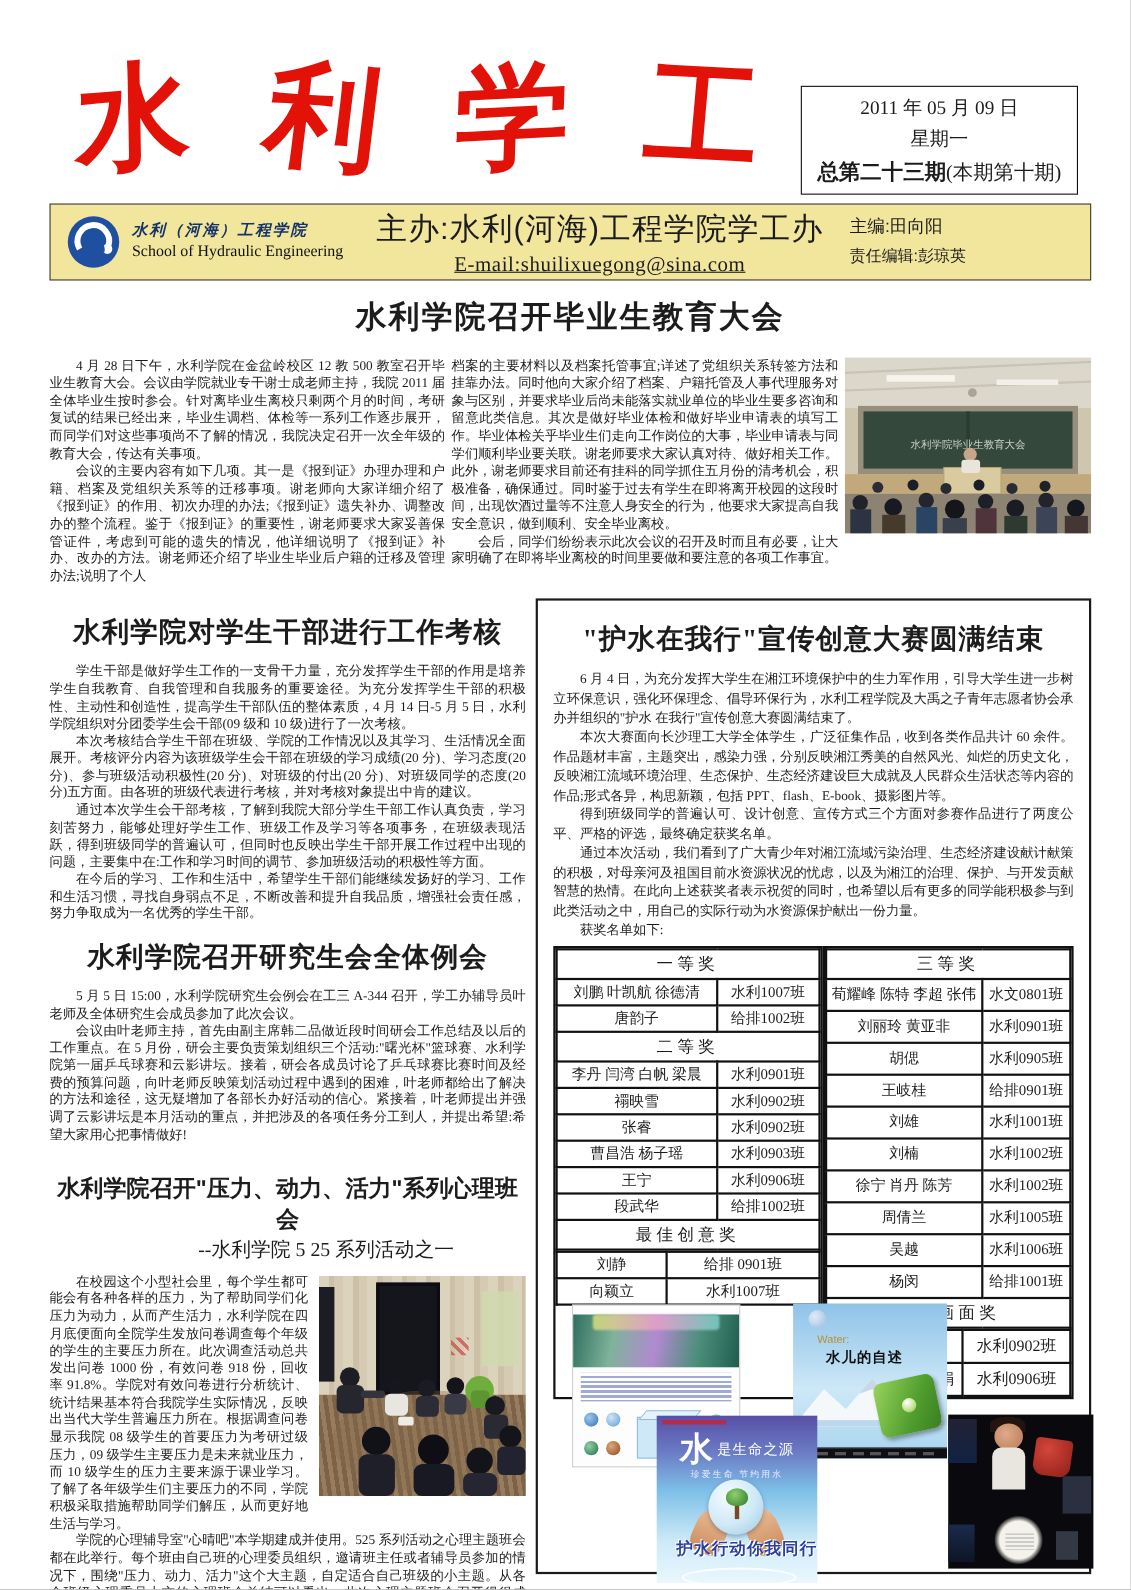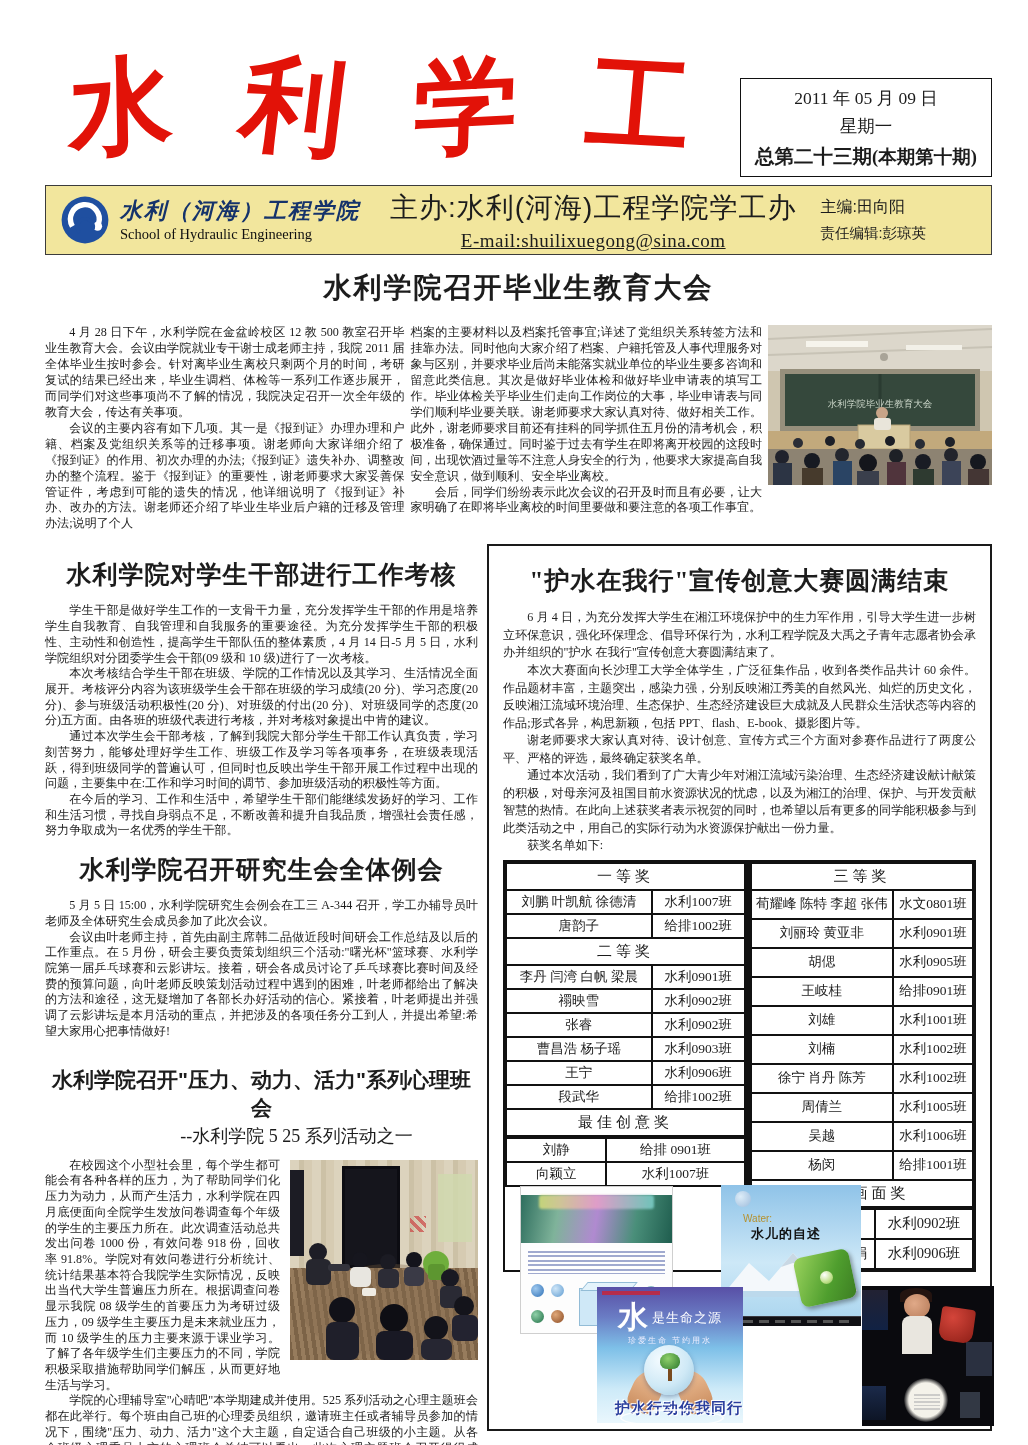--- a/index.html
+++ b/index.html
@@ -9,34 +9,34 @@
   
   .masthead { position:relative; margin:52px 36px 0 45px; height:132px; }
   .paper-title { position:absolute; left:10px; top:-6px; width:650px; display:flex;
                  justify-content:space-between; padding:0 14px; box-sizing:border-box;
                  font-family:"DejaVu Serif", serif; font-weight:bold; color:#e21208;
                  font-size:104px; line-height:120px; }
   .paper-title span:nth-child(1){ transform:rotate(-5deg) skewX(-4deg); }
   .paper-title span:nth-child(2){ transform:rotate(4deg)  skewX(-3deg); }
   .paper-title span:nth-child(3){ transform:rotate(-3deg) skewX(-5deg); }
   .paper-title span:nth-child(4){ transform:rotate(3deg)  skewX(-2deg); }
-  .date-box { position:absolute; right:0; top:26px; width:252px; height:99px;
+  .date-box { position:absolute; right:12px; top:26px; width:252px; height:99px;
               border:1.5px solid #111; box-sizing:border-box; text-align:center;
               display:flex; flex-direction:column; justify-content:space-evenly;
               font-size:17.5px; padding:2px; }
-  .date-box .issue { font-size:18.5px; white-space:nowrap;font-weight:bold; }
+  .date-box .issue { font-size:18.5px; white-space:nowrap; }
   .date-box .issue b { font-size:19.5px; }
 
   
   .banner { margin:1px 36px 0 45px; height:70px; background:#f2e69d; border:1.5px solid #3c3c3c;
             box-sizing:border-box; display:flex; align-items:center; }
   .logo { width:54px; height:54px; margin-left:12px; flex:0 0 auto; }
   .school-names { margin-left:8px; line-height:1.25; }
   .school-cn { font-family:"DejaVu Serif", serif; font-style:italic; font-weight:bold;
-               color:#15336b; font-size:22px; letter-spacing:2px; white-space:nowrap; }
+               color:#15336b; font-size:14px; letter-spacing:2px; white-space:nowrap; }
   .school-en { font-size:14.5px; color:#101010; }
   .sponsor-block { margin-left:30px; text-align:center; }
   .sponsor { font-family:"Liberation Sans", sans-serif; font-size:28px; letter-spacing:1px; white-space:nowrap; }
   .email { font-size:19px; text-decoration:underline; margin-top:3px; letter-spacing:.5px; }
   .editors { margin-left:24px; font-family:"Liberation Sans", sans-serif; font-size:16px; line-height:1.3; }
   .editors .l2 { font-size:14.5px; margin-top:7px; }
 
   
   .main-art { margin:14px 36px 0 45px; }
   .main-art h1 { font-family:"Liberation Sans", sans-serif; font-weight:bold; font-size:28px;
@@ -104,21 +104,21 @@
               font-family:"Liberation Sans", sans-serif; letter-spacing:1px; }
   .pB svg.mnt { position:absolute; left:0; top:62px; }
   .pB .leaf { position:absolute; right:8px; top:68px; width:56px; height:50px; border-radius:8px;
               transform:rotate(-12deg); background:linear-gradient(120deg,#9cd45e,#4f9e2e 60%,#3c7d22); box-shadow:2px 3px 4px rgba(0,0,0,.35); }
   .pB .drop { position:absolute; right:28px; top:86px; width:13px; height:13px; border-radius:50%;
               background:radial-gradient(circle at 35% 30%, #fff, #bfe08a 60%, #7ab04a); }
   .pB .bar { position:absolute; left:0; bottom:0; width:100%; height:9px; background:#101014;
              border-top:1px solid #3a3a42; }
   .pB .bar i { display:block; height:3px; margin:3px 6px; background:repeating-linear-gradient(90deg,#555 0 10px,#101014 10px 16px); }
 
-  .pC { left:106px; top:105px; width:146px; height:136px; z-index:3;
+  .pC { left:106px; top:105px; width:146px; height:152px; z-index:3;
         background:linear-gradient(#584fa6 0%, #6a7cc4 22%, #7ec0e8 45%, #cdeaf8 75%, #eaf7fd 100%); }
   .pC .idtag { position:absolute; left:5px; top:4px; width:58px; height:4px; background:#c23; opacity:.8; }
   .pC .title { position:absolute; left:0; top:10px; width:100%; text-align:center; color:#fff; }
   .pC .big { font-family:"DejaVu Serif", serif; font-weight:bold; font-size:30px; vertical-align:middle; }
   .pC .rest { font-size:13px; letter-spacing:1px; vertical-align:middle; }
   .pC .sub { position:absolute; left:0; top:48px; width:100%; text-align:center; color:#eef; font-size:8px; letter-spacing:2px; }
   .pC .globe { position:absolute; left:47px; top:58px; width:50px; height:50px; border-radius:50%;
                background:radial-gradient(circle at 35% 30%, #f4fbff, #cfe9f6 55%, #9cc8e0); box-shadow:0 2px 5px rgba(20,40,90,.35); }
   .pC .tree { position:absolute; left:63px; top:66px; width:20px; height:16px; border-radius:50% 50% 40% 40%;
               background:radial-gradient(circle at 40% 35%, #8fd06a, #2d7a2d); }
@@ -317,21 +317,21 @@
           <p>学院的心理辅导室"心晴吧"本学期建成并使用。525 系列活动之心理主题班会都在此举行。每个班由自己班的心理委员组织，邀请班主任或者辅导员参加的情况下，围绕"压力、动力、活力"这个大主题，自定适合自己班级的小主题。从各个班级心理委员上交的心理班会总结可以看出，此次心理主题班会召开得很成功，不仅帮助同学们舒解了压抑的心情，得到了放松，同时也向同学们宣传了心理辅导室"心晴吧"，方便学院老师帮助同学们更及时的解决心理问题。</p>
 
         </div>
       </div>
     </div>
 
     <div class="box-right">
       <h2>"护水在我行"宣传创意大赛圆满结束</h2>
       <p>6 月 4 日，为充分发挥大学生在湘江环境保护中的生力军作用，引导大学生进一步树立环保意识，强化环保理念、倡导环保行为，水利工程学院及大禹之子青年志愿者协会承办并组织的"护水 在我行"宣传创意大赛圆满结束了。</p>
       <p>本次大赛面向长沙理工大学全体学生，广泛征集作品，收到各类作品共计 60 余件。作品题材丰富，主题突出，感染力强，分别反映湘江秀美的自然风光、灿烂的历史文化，反映湘江流域环境治理、生态保护、生态经济建设巨大成就及人民群众生活状态等内容的作品;形式各异，构思新颖，包括 PPT、flash、E-book、摄影图片等。</p>
-      <p>谢老师要求大家认真对待、设计创意、宣传方式三个方面对参赛作品进行了两度公平、严格的评选，最终确定获奖名单。</p>
+      <p>得到班级同学的普遍认可、设计创意、宣传方式三个方面对参赛作品进行了两度公平、严格的评选，最终确定获奖名单。</p>
       <p>通过本次活动，我们看到了广大青少年对湘江流域污染治理、生态经济建设献计献策的积极，对母亲河及祖国目前水资源状况的忧虑，以及为湘江的治理、保护、与开发贡献智慧的热情。在此向上述获奖者表示祝贺的同时，也希望以后有更多的同学能积极参与到此类活动之中，用自己的实际行动为水资源保护献出一份力量。</p>
       <p class="p-list-intro">获奖名单如下:</p>
 
       <div class="tables">
 
         <div class="tblwrap tblwrap-left">
           <table>
             <colgroup>
                 <col style="width:61%">
                 <col style="width:39%">

